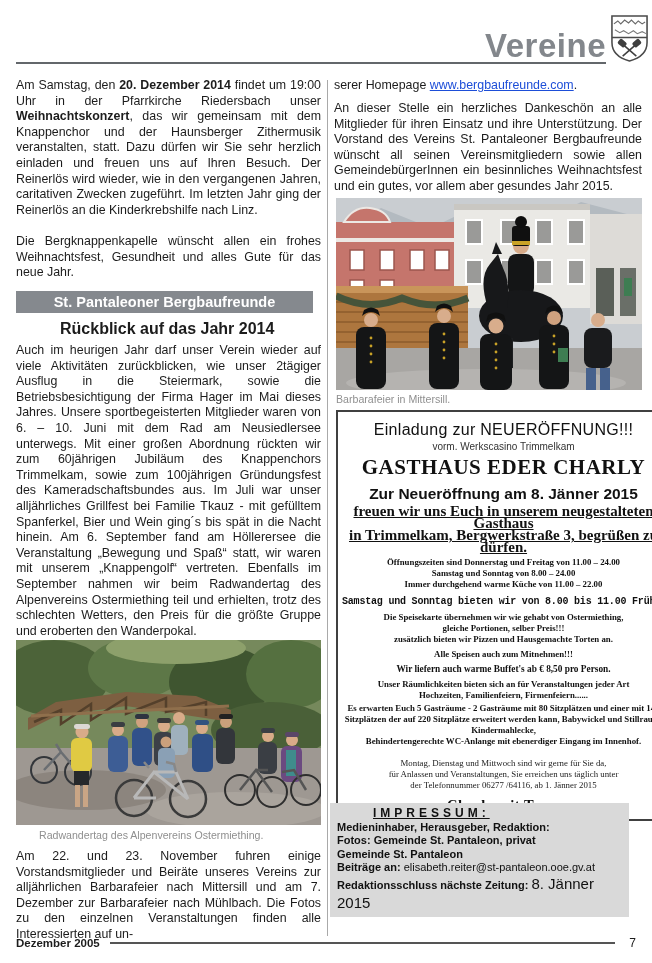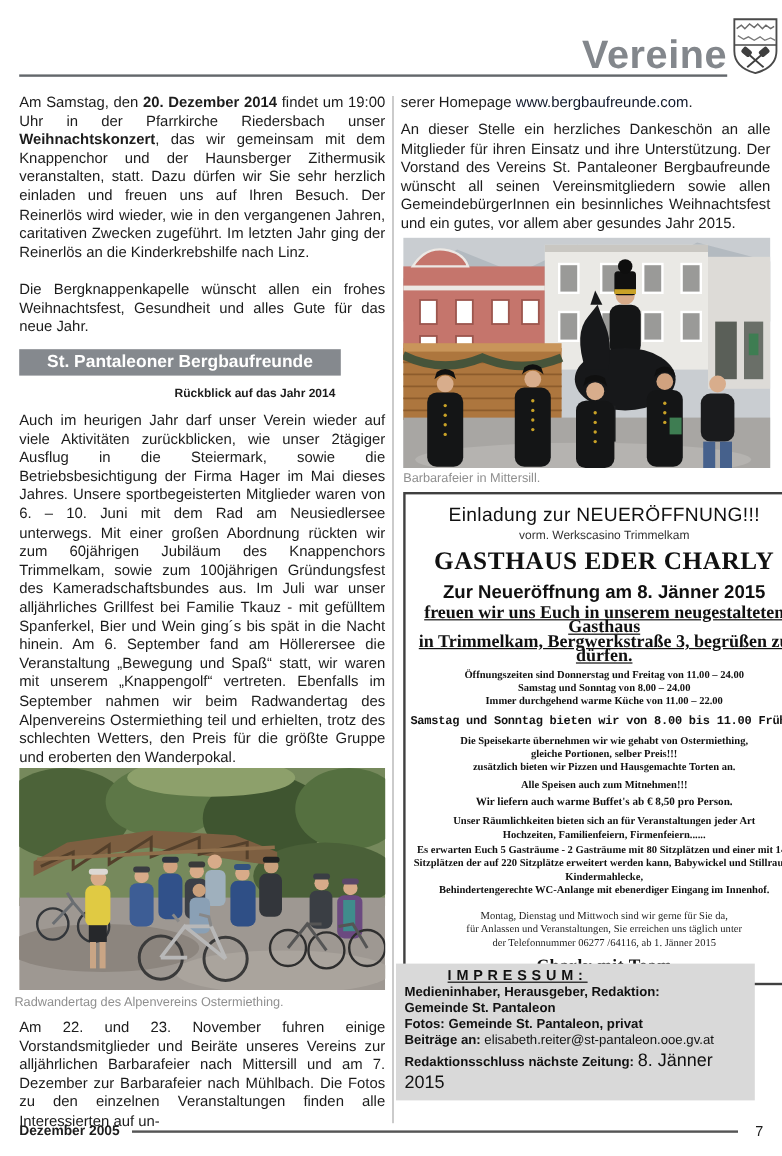--- a/index.html
+++ b/index.html
@@ -9,33 +9,33 @@
   
   .page-title{position:absolute;top:27px;left:0;width:606px;text-align:right;
               font-size:33px;font-weight:bold;color:#83878c;letter-spacing:.5px;}
   .header-rule{position:absolute;left:16px;top:62px;width:590px;height:2px;background:#63676b;}
   .crest{position:absolute;left:610px;top:14px;width:39px;height:49px;}
   .col-divider{position:absolute;left:327px;top:80px;width:1px;height:856px;background:#a9a9a9;}
   
   .body-text{font-size:12.4px;line-height:15.6px;text-align:justify;}
   #para1{left:16px;top:78px;width:305px;}
   #para2{left:16px;top:234px;width:305px;}
-  #section-bar{left:16px;top:291px;width:268px;height:22px;background:#85898e;color:#fff;
+  #section-bar{left:16px;top:291px;width:297px;height:22px;background:#85898e;color:#fff;
                font-weight:bold;font-size:14.5px;text-align:center;line-height:22px;}
-  #subhead{left:16px;top:321px;width:305px;font-size:10px;font-weight:bold;text-align:center;padding-left:44px;}
+  #subhead{left:16px;top:321px;width:305px;font-size:16px;font-weight:bold;text-align:left;padding-left:44px;}
   #paralong{left:16px;top:343px;width:305px;}
   #photo1{left:16px;top:640px;width:305px;height:185px;}
   .caption{font-size:10.6px;color:#8f8f8f;text-align:left;}
-  #caption1{left:12px;top:829px;width:305px;}
+  #caption1{left:0;top:829px;width:305px;padding-left:39px;}
   #para-last{left:16px;top:849px;width:305px;}
   #rpara1{left:334px;top:78px;width:308px;}
   #rpara2{left:334px;top:101px;width:308px;}
   #photo2{left:336px;top:198px;width:306px;height:192px;}
   #caption2{left:336px;top:393px;width:306px;}
-  .link{color:#0f172a;cursor:pointer;}
+  .link{color:#1d4ed8;text-decoration:underline;cursor:pointer;}
   
   #adbox{left:336px;top:410px;width:335px;border:2px solid #404040;background:#fff;
          text-align:center;font-family:"Liberation Serif",serif;color:#111;
          padding:6px 4px 5px 4px;box-sizing:border-box;}
   .ad-l{margin:2px 0 0 0;font-weight:bold;font-size:8.8px;line-height:11px;}
   .pre{white-space:pre-line;}
   #ad1{font-family:"Liberation Sans",sans-serif;font-weight:normal;font-size:16px;line-height:19px;letter-spacing:.3px;}
   #ad2{font-size:21px;line-height:25px;letter-spacing:.5px;}
   #ad3{font-family:"Liberation Sans",sans-serif;font-weight:normal;font-size:10px;line-height:12px;color:#333;}
   #ad4{font-family:"Liberation Sans",sans-serif;font-size:15.5px;line-height:19px;margin-top:4px;}
@@ -302,22 +302,22 @@
 Behindertengerechte WC-Anlange mit ebenerdiger Eingang im Innenhof.</div>
     <div class="ad-l pre" id="ad14">Montag, Dienstag und Mittwoch sind wir gerne für Sie da,
 für Anlassen und Veranstaltungen, Sie erreichen uns täglich unter
 der Telefonnummer 06277 /64116, ab 1. Jänner 2015</div>
     <div class="ad-l" id="ad15">Charly mit Team</div>
   </div>
 
   <div class="abs" id="impressum">
     <div class="imp-title">IMPRESSUM:</div>
     <div class="imp-b">Medieninhaber, Herausgeber, Redaktion:</div>
+    <div class="imp-b">Fotos: Gemeinde St. Pantaleon, privat</div>
     <div class="imp-b">Gemeinde St. Pantaleon</div>
-    <div class="imp-b">Fotos: Gemeinde St. Pantaleon, privat</div>
     <div><span class="imp-b">Beiträge an: </span><span>elisabeth.reiter@st-pantaleon.ooe.gv.at</span></div>
     <div id="imp-l5"><span class="imp-b">Redaktionsschluss nächste Zeitung: </span><span class="imp-date">8. Jänner 2015</span></div>
   </div>
 
   <div class="abs" id="footer">
     <span class="footer-issue">Dezember 2005</span>
     <span class="footer-rule"></span>
     <span class="footer-page">7</span>
   </div>
 

